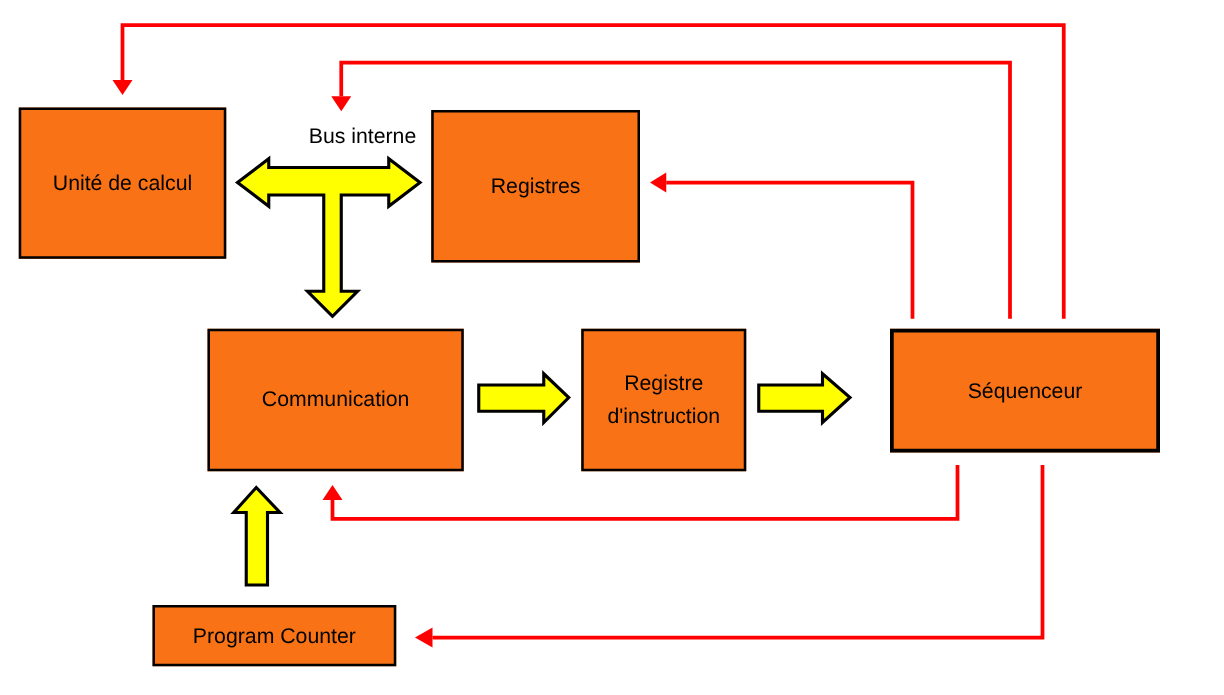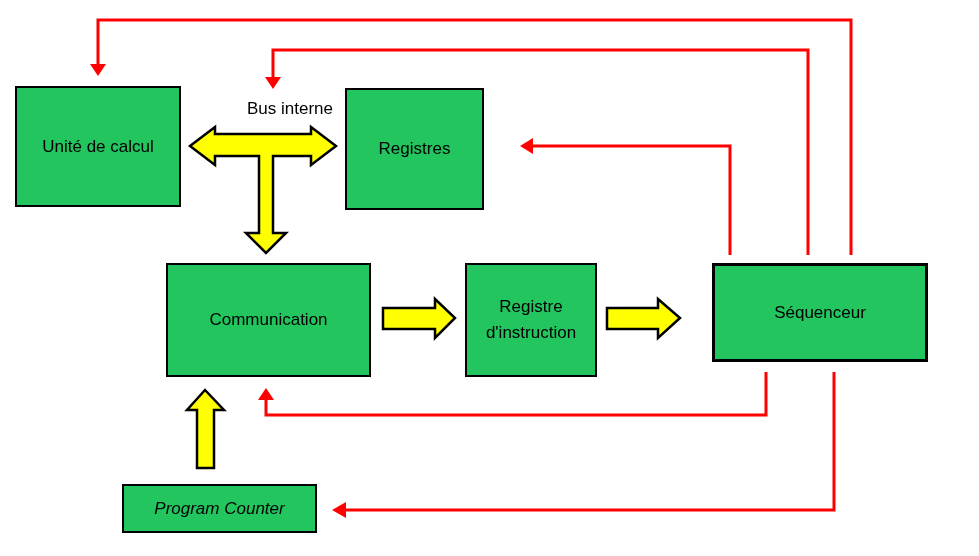--- a/index.html
+++ b/index.html
@@ -11,31 +11,31 @@
     --bg:#ffffff;
   }
   html,body{margin:0;padding:0;background:#fff;}
   .stage{
     position:relative;width:979px;height:556px;background:var(--bg);
     font-family:"Liberation Sans","DejaVu Sans",sans-serif;color:var(--text);
     overflow:hidden;
   }
   .layer{position:absolute;left:0;top:0;width:979px;height:556px;}
   .box{
-    position:absolute;box-sizing:border-box;background:#22c55e;
+    position:absolute;box-sizing:border-box;background:#f97316;
     border:2px solid var(--box-border);
     display:flex;flex-direction:column;align-items:center;justify-content:center;
     text-align:center;font-size:17px;line-height:26px;
   }
   #box-unite{left:15px;top:86px;width:166px;height:121px;}
-  #box-registres{left:345px;top:88px;width:139px;height:122px;align-items:center;}
+  #box-registres{left:345px;top:88px;width:167px;height:122px;align-items:center;}
   #box-communication{left:166px;top:263px;width:205px;height:114px;}
   #box-registre-instruction{left:465px;top:263px;width:132px;height:114px;align-items:center;}
   #box-sequenceur{left:712px;top:263px;width:216px;height:99px;border-width:3px;}
-  #box-program-counter{left:122px;top:484px;width:195px;height:49px;font-style:italic;}
+  #box-program-counter{left:122px;top:484px;width:195px;height:49px;}
   .floating-label{
     position:absolute;left:203px;top:98px;width:130px;
     text-align:right;font-size:17px;line-height:22px;
   }
   .c-line{fill:none;stroke:var(--connector);stroke-width:3;}
   .c-head{fill:var(--connector);stroke:none;}
   .y-arrow{fill:var(--arrow-fill);stroke:var(--arrow-outline);stroke-width:2.5;stroke-linejoin:miter;}
 </style>
 </head>
 <body>

